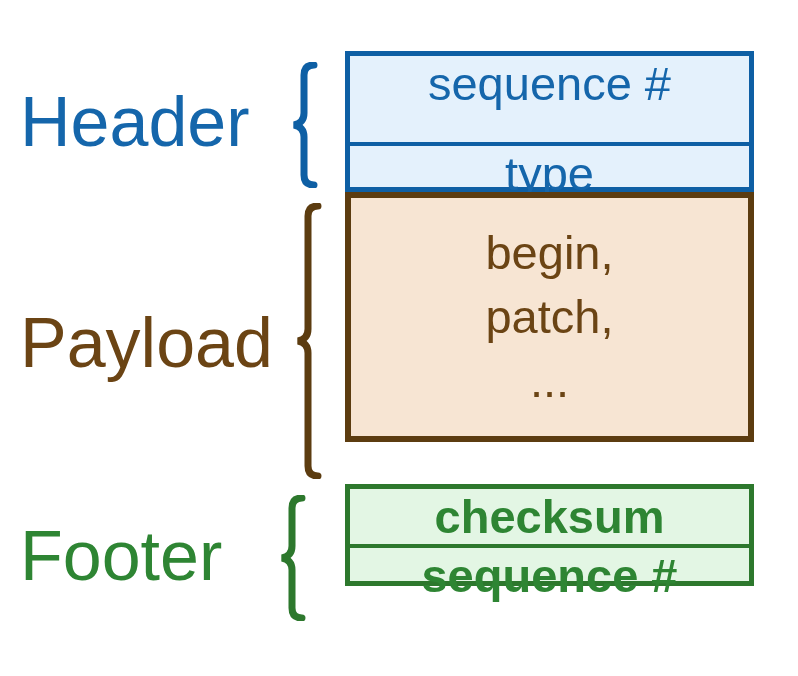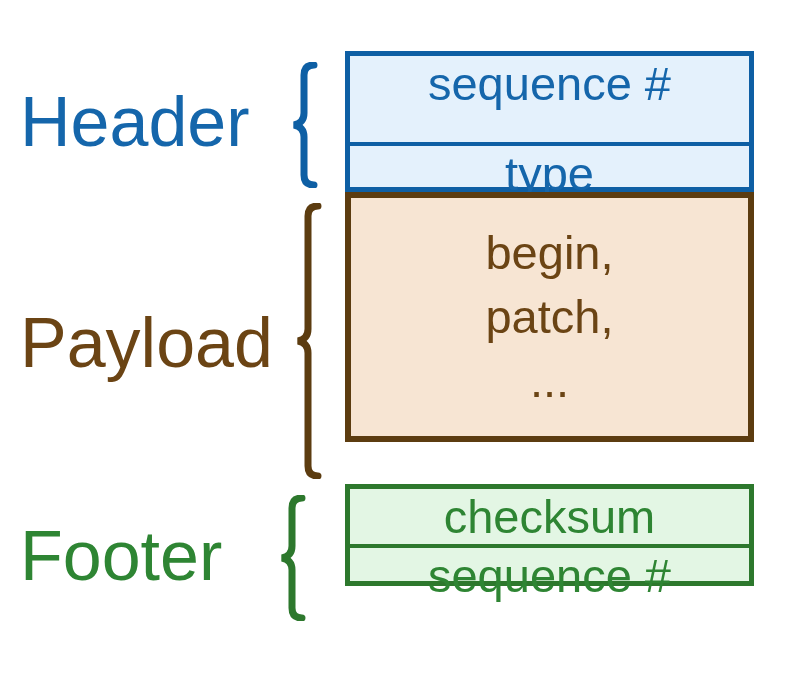--- a/index.html
+++ b/index.html
@@ -56,20 +56,21 @@
     background: var(--brown_fill);
     border: 6px solid var(--brown_border);
     color: var(--brown_text);
     justify-content: center;
   }
   .box-footer {
     top: 484px; height: 102px;
     background: var(--green_fill);
     border: 5px solid var(--green_border);
     color: var(--green_text);
+    font-weight: bold;
   }
   .field-row {
     flex: 1;
     display: flex;
     align-items: flex-end;
     justify-content: center;
     font-size: 47px;
     white-space: nowrap;
   }
   .box-header .field-row + .field-row { border-top: 4px solid var(--blue_border); margin-top: 31px; }

